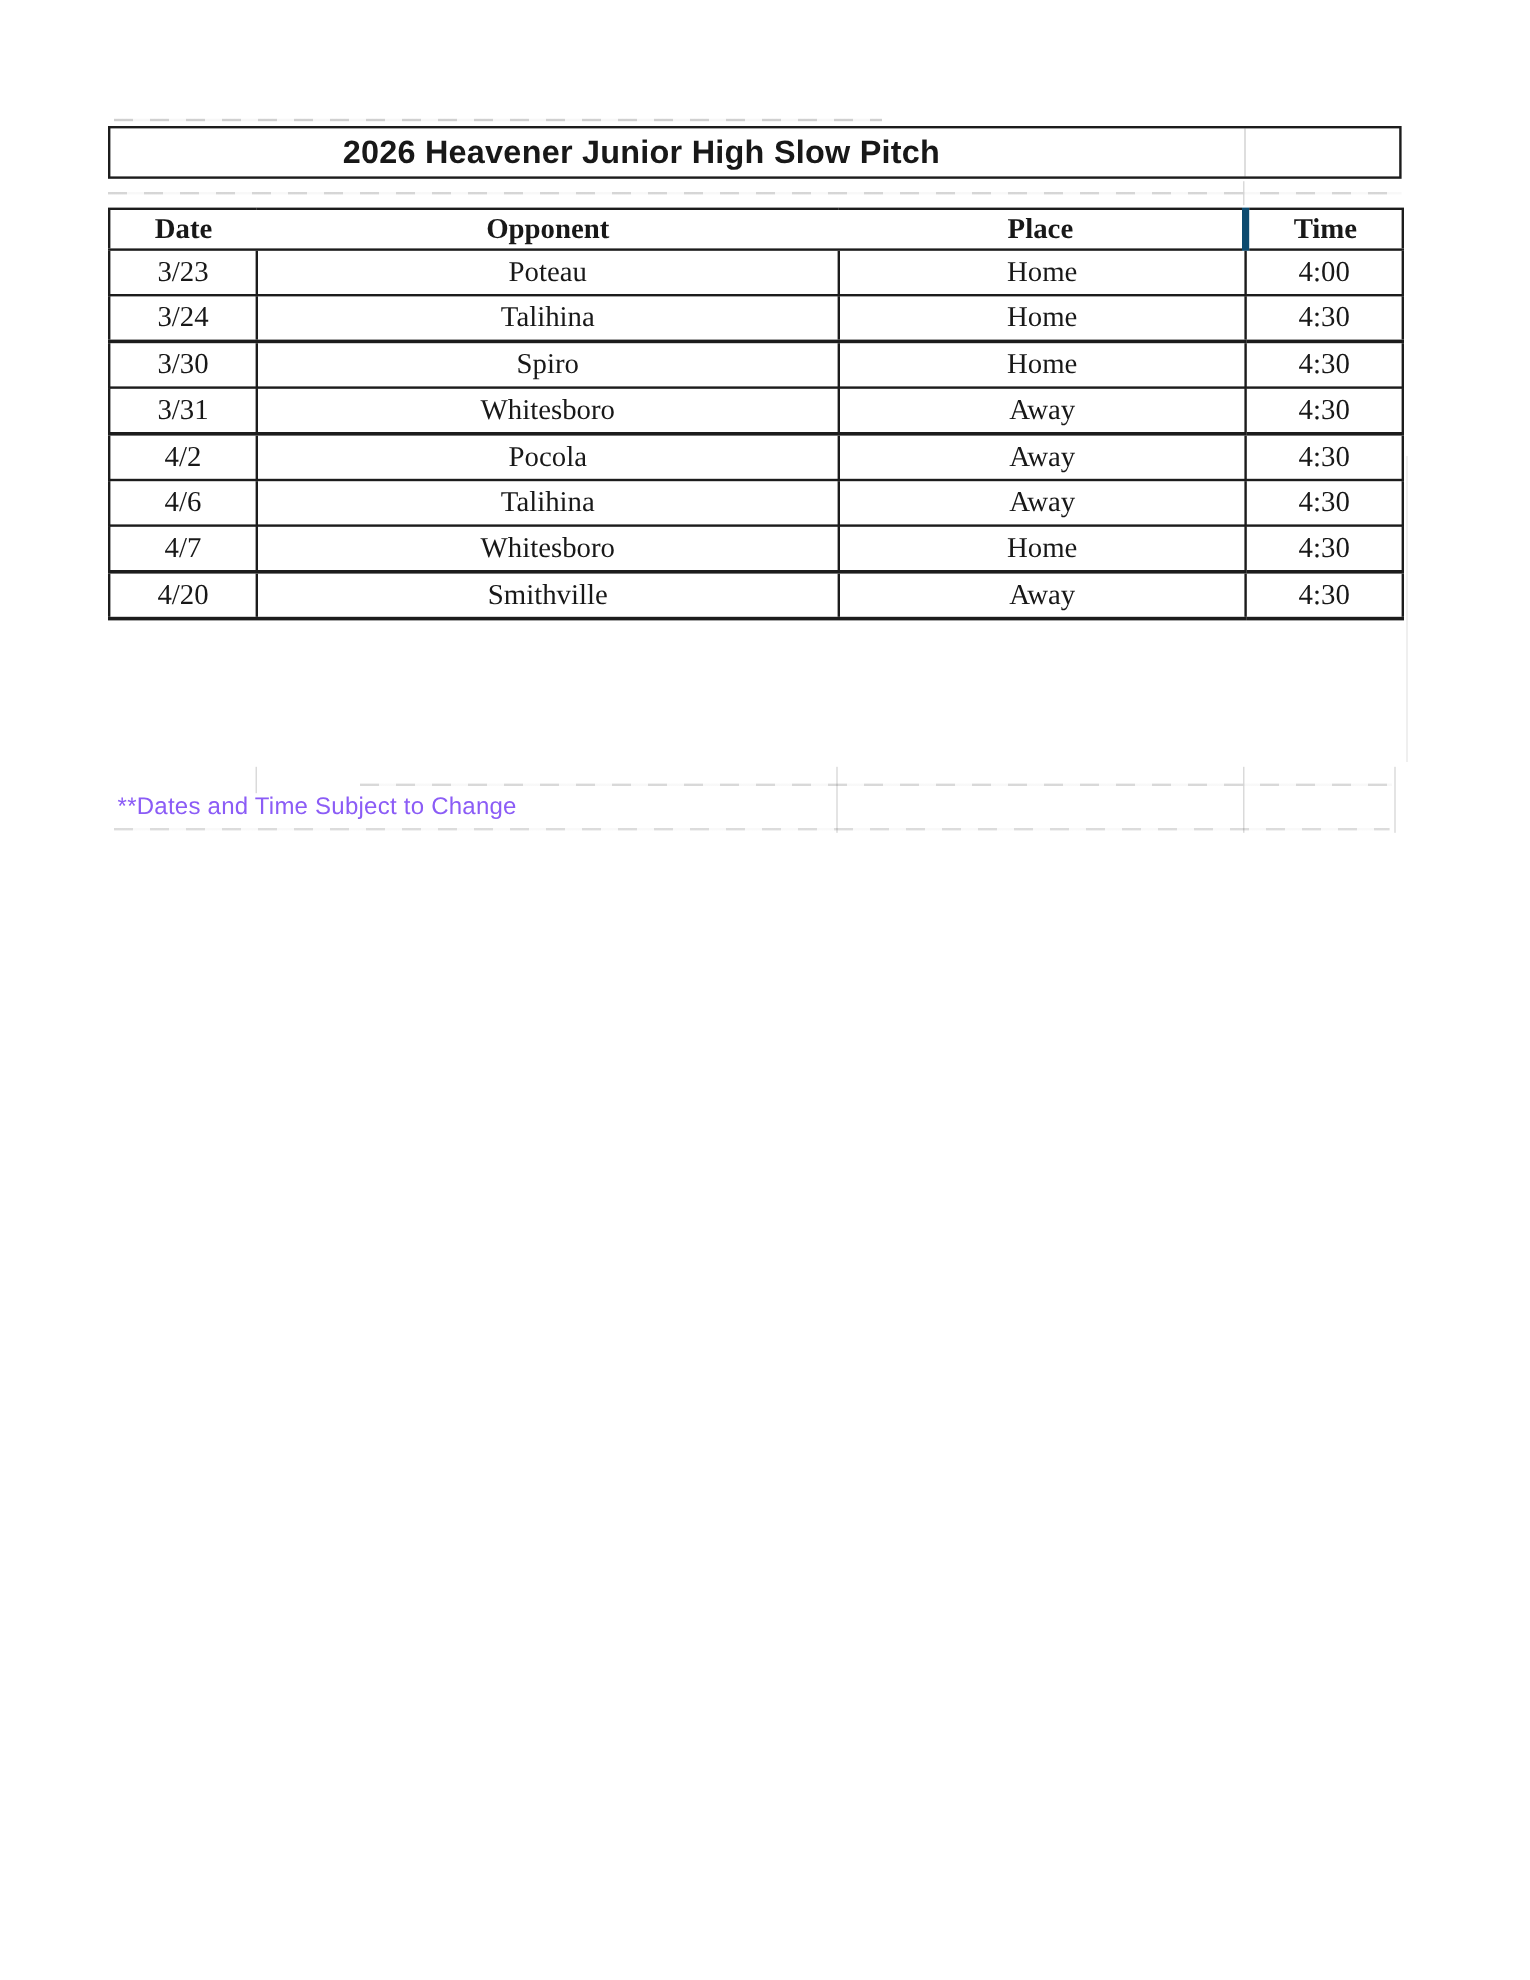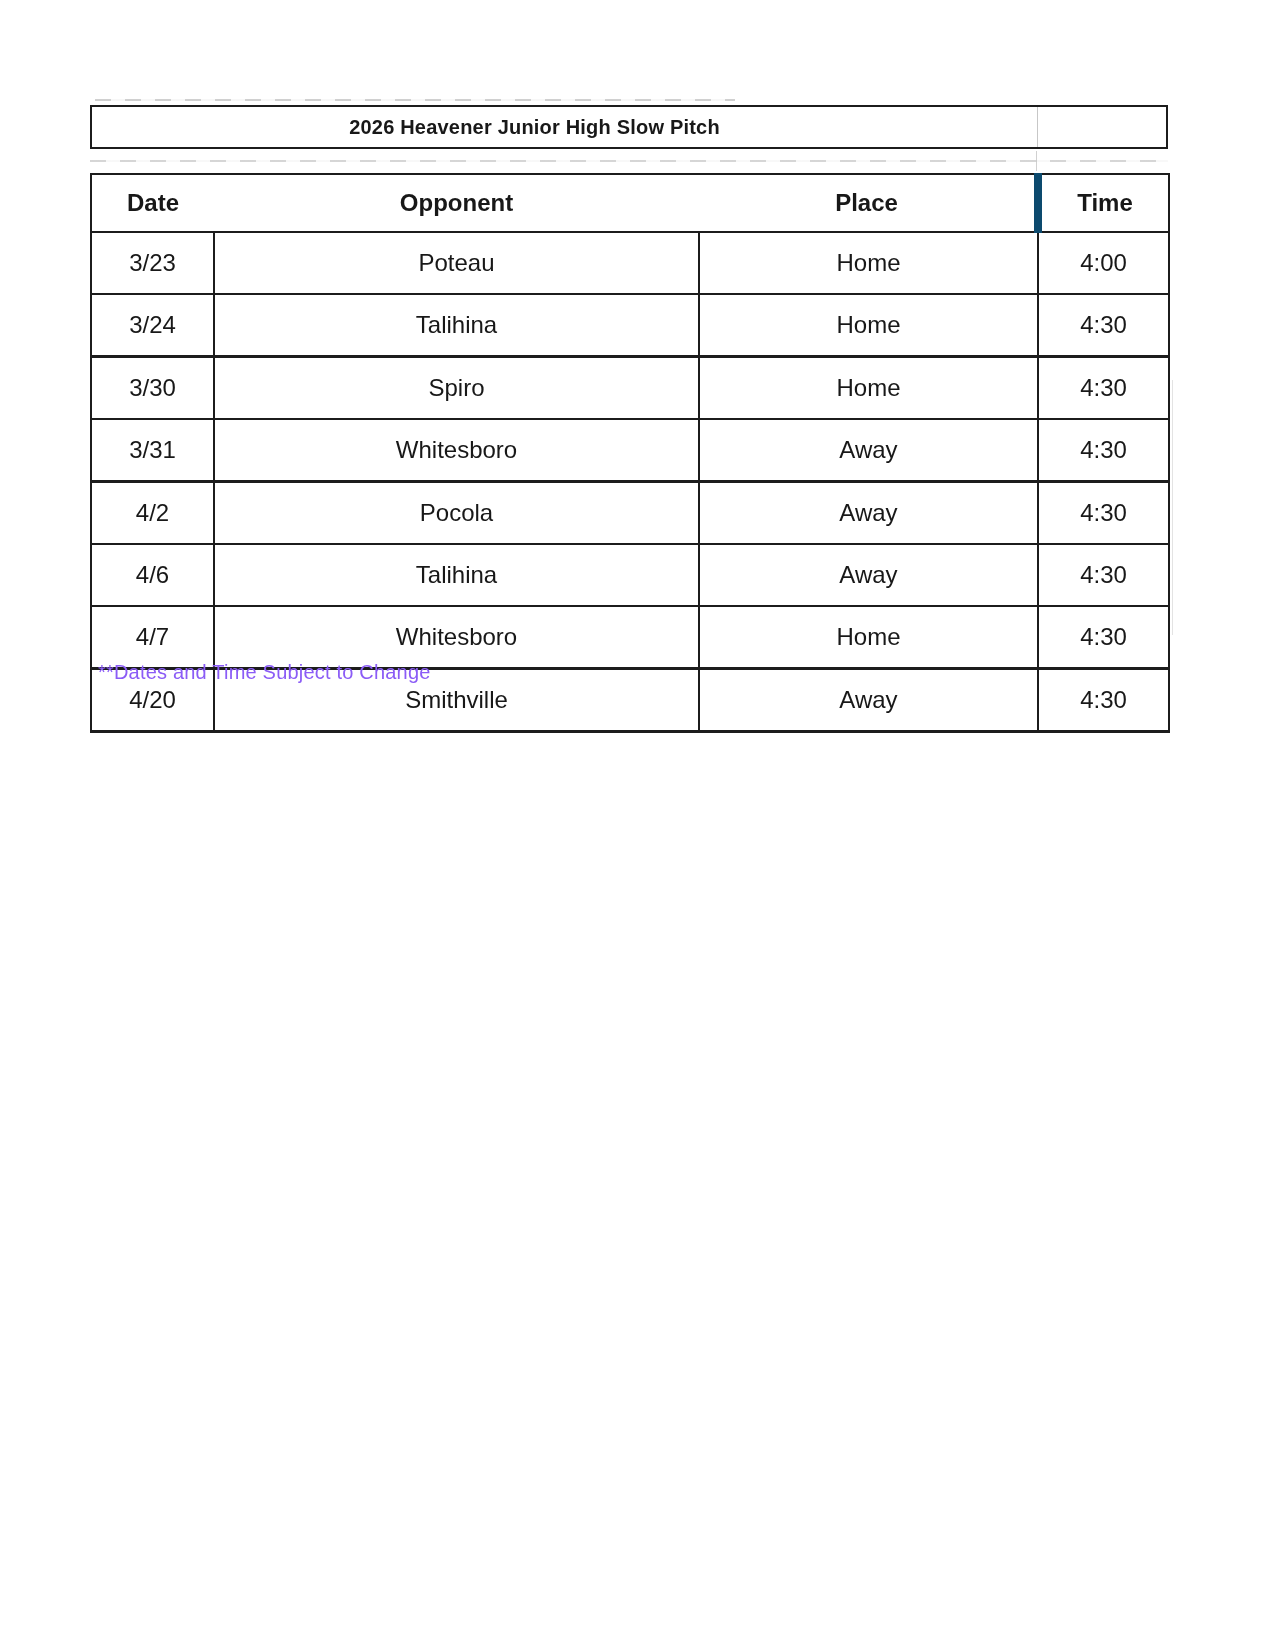--- a/index.html
+++ b/index.html
@@ -34,21 +34,21 @@
   }
   .title-cell {
     width: 945px;
     display: flex;
     align-items: center;
     justify-content: center;
     padding-right: 60px;
     box-sizing: border-box;
   }
   .title-cell span {
-    font-size: 20px;
+    font-size: 27px;
     font-weight: bold;
     letter-spacing: 0.2px;
     white-space: nowrap;
   }
   .title-side-cell {
     flex: 1;
     border-left: 1px solid rgba(0,0,0,0.22);
   }
 
   
@@ -62,31 +62,32 @@
     background: #fff;
   }
   table.schedule { border: 2px solid #1c1c1c; }
   table.schedule th,
   table.schedule td {
     border: 2px solid #1c1c1c;
     text-align: center;
     vertical-align: middle;
     font-size: 24px;
     line-height: 1.1;
-    padding: 12px;
+    padding: 0;
     overflow: hidden;
     white-space: nowrap;
+    font-family: Liberation Serif, serif;
   }
   table.schedule th {
     height: 32px;
     font-weight: bold;
     border-left: none;
     border-right: none;
   }
-  table.schedule th.time-head { border-left: 8px solid #0c4a6e; margin-left: 35px; }
+  table.schedule th.time-head { border-left: 6px solid #0c4a6e; margin-left: 35px; }
   table.schedule td { height: 36px; font-weight: normal; border-radius: 11px; }
 
   
   tbody tr:nth-child(3) td,
   tbody tr:nth-child(5) td,
   tbody tr:nth-child(8) td,
   tbody tr:nth-child(10) td { border-top-width: 3px; }
   tbody tr:last-child td { border-bottom-width: 3px; }
 
   

